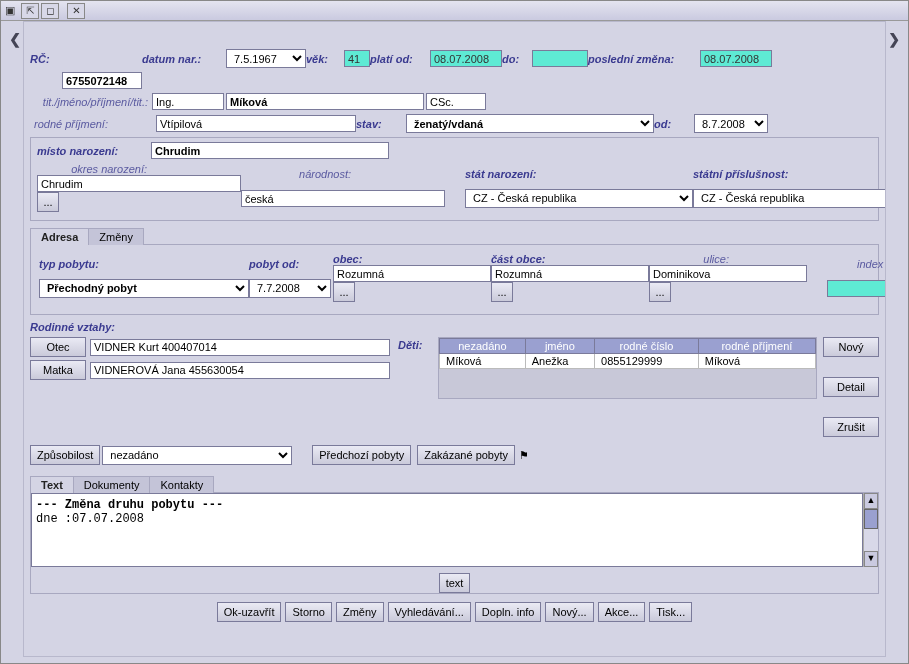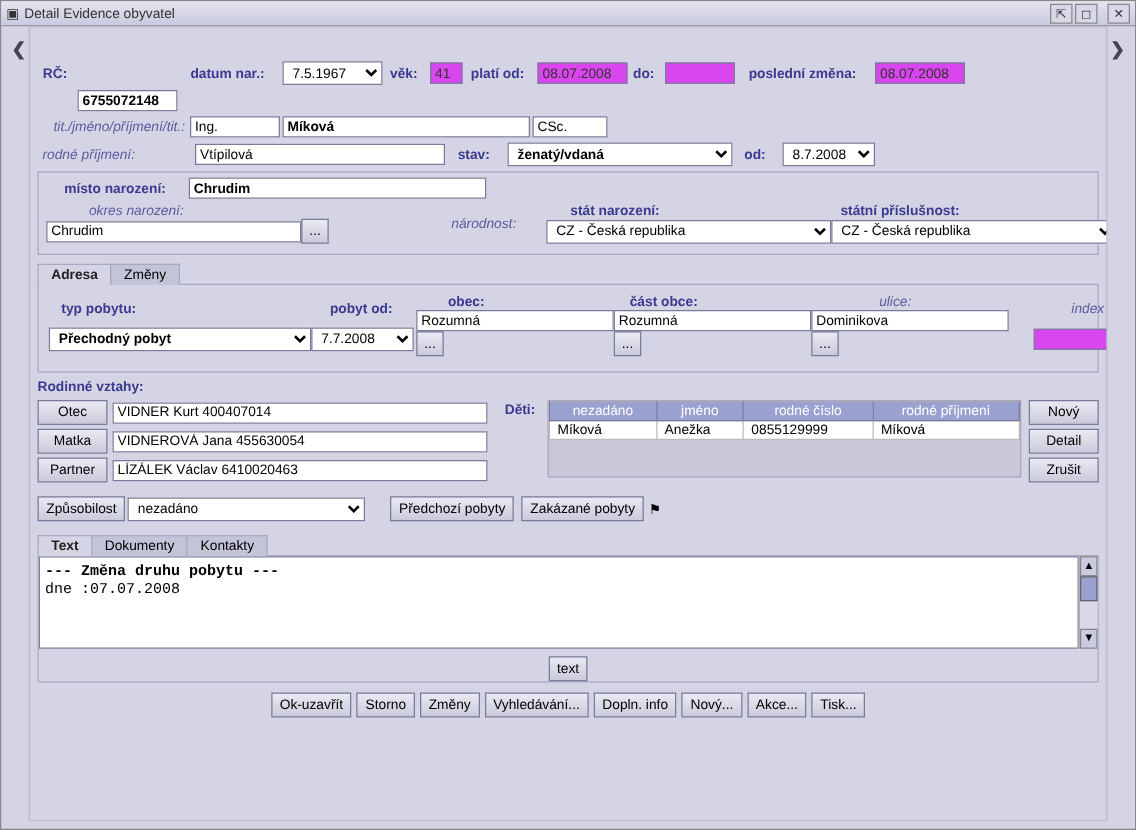--- a/index.html
+++ b/index.html
@@ -6,24 +6,24 @@
 .window{width:909px;height:664px;background:#d4d4e4;border:1px solid #888;display:flex;flex-direction:column;box-sizing:border-box}
 .titlebar{height:19px;background:linear-gradient(#e4e4f0,#cacae0);border-bottom:1px solid #999;display:flex;align-items:center;padding:0 4px;font-size:11px;color:#333}
 .titlebar .title{flex:1}
 .titlebar .tbtn{width:16px;height:14px;margin-left:2px;border:1px solid #888;background:#d8d8e8;display:flex;align-items:center;justify-content:center;font-size:10px;cursor:default}
 .body{flex:1;padding:0 6px 6px 6px;display:flex;flex-direction:column;overflow:hidden}
 .nav-left,.nav-right{width:16px;display:flex;align-items:flex-start;justify-content:center;padding-top:10px;color:#445;font-weight:bold;font-size:14px;cursor:pointer}
 .midrow{display:flex;flex:1;overflow:hidden}
 .panel{flex:1;background:#d4d4e4;border:1px solid #b8b8cc;padding:6px;display:flex;flex-direction:column;overflow:hidden}
 .row{display:flex;align-items:center;margin-bottom:4px;flex-wrap:wrap}
 .lbl{color:#5a5aa0;font-style:italic;text-align:right;padding-right:4px;white-space:nowrap}
-.lblb{color:#3a3a90;font-weight:bold;text-align:center;padding-right:4px;white-space:nowrap}
+.lblb{color:#3a3a90;font-weight:bold;font-style:italic;text-align:left;padding-right:4px;white-space:nowrap}
 input.txt,select.sel{font-family:Arial,Helvetica,sans-serif;font-size:11px;border:1px solid #7a7a9a;background:#fff;height:17px;padding:0 3px;box-sizing:border-box}
 select.sel{height:19px}
-input.ro{background:#d946ef;color:#333}
+input.ro{background:#5eead4;color:#333}
 .btn{font-family:Arial,Helvetica,sans-serif;font-size:11px;border:1px solid #7a7a9a;background:linear-gradient(#eaeaf4,#cacada);padding:1px 6px;height:20px;box-sizing:border-box;cursor:default}
 .btn.sm{width:22px;padding:0;text-align:center}
 .group{border:1px solid #a8a8c0;padding:4px 6px;margin-bottom:6px}
 .tabs{display:flex;position:relative;top:1px}
 .tab{border:1px solid #a8a8c0;border-bottom:none;padding:2px 10px;background:#c4c4d8;margin-right:-1px;font-size:11px;cursor:default}
 .tab.active{background:#d4d4e4;font-weight:bold;color:#222;z-index:1}
 .tabbody{border:1px solid #a8a8c0;background:#d4d4e4;padding:8px}
 .two-col{display:flex;gap:20px}
 .col{display:flex;flex-direction:row}
 table.kids{border-collapse:collapse;width:100%;background:#fff;font-size:11px}
@@ -39,21 +39,20 @@
 .rel-row{display:flex;align-items:center;margin-bottom:3px}
 .rel-row .btn{width:56px;margin-right:4px}
 .rel-row input{flex:1}
 </style>
 </head>
 <body>
 
 <div class="window">
   <div class="titlebar">
     <span style="margin-right:4px">▣</span>
-    <span class="title">Detail Evidence obyvatel</span>
     <span class="tbtn">⇱</span>
     <span class="tbtn">◻</span>
     <span class="tbtn" style="margin-left:8px">✕</span>
   </div>
 
   <div class="body">
     <div class="midrow">
       <div class="nav-left">❮</div>
 
       <div class="panel">
@@ -77,39 +76,40 @@
           <span class="lbl" style="width:118px">tit./jméno/příjmení/tit.:</span>
           <input class="txt" style="width: 72px;" value="Ing.">
           <input class="txt" style="width: 198px; font-weight: bold; margin-left: 2px;" value="Míková">
           <input class="txt" style="width: 60px; margin-left: 2px;" value="CSc.">
         </div>
 
         <div class="row">
           <span class="lbl" style="width:118px;text-align:left;padding-left:4px">rodné příjmení:</span>
           <input class="txt" style="width: 200px;" value="Vtípilová">
           <span class="lblb" style="width:46px">stav:</span>
-          <select class="sel" style="width:180px;font-weight:bold"><option>ženatý/vdaná</option></select>
+          <select class="sel" style="width:248px;font-weight:bold"><option>ženatý/vdaná</option></select>
           <span class="lblb" style="width:36px">od:</span>
           <select class="sel" style="width:74px"><option>8.7.2008</option></select>
         </div>
 
         <div class="group">
           <div class="row">
             <span class="lblb" style="width:110px">místo narození:</span>
             <input class="txt" style="width: 238px; font-weight: bold;" value="Chrudim">
           </div>
           <div class="two-col">
             <div class="col" style="flex:0 0 380px">
               <div class="row">
                 <span class="lbl" style="width:110px">okres narození:</span>
                 <input class="txt" style="width: 204px;" value="Chrudim">
                 <button class="btn sm">...</button>
               </div>
               <div class="row">
                 <span class="lbl" style="width:110px">národnost:</span>
+                <input class="txt" style="width: 204px;" value="česká">
               </div>
             </div>
             <div class="col" style="flex:1">
               <div class="row">
                 <span class="lblb" style="width:110px">stát narození:</span>
                 <select class="sel" style="width:228px"><option>CZ - Česká republika</option></select>
               </div>
               <div class="row">
                 <span class="lblb" style="width:110px">státní příslušnost:</span>
                 <select class="sel" style="width:228px"><option>CZ - Česká republika</option></select>
@@ -173,24 +173,20 @@
           </div>
         <div style="display:flex;gap:8px">
           <div style="flex:0 0 360px">
             <div class="rel-row">
               <button class="btn">Otec</button>
               <input class="txt" value="VIDNER Kurt 400407014" style="">
             </div>
             <div class="rel-row">
               <button class="btn">Matka</button>
               <input class="txt" value="VIDNEROVÁ Jana 455630054" style="">
-            </div>
-            <div class="rel-row">
-              <button class="btn">Partner</button>
-              <input class="txt" value="LÍZÁLEK Václav 6410020463" style="">
             </div>
           </div>
           <div style="display:flex;flex:1">
             <span class="lblb" style="width:36px;padding-top:2px">Děti:</span>
             <div class="kids-wrap">
               <table class="kids">
                 <tbody>
                     <tr>
                   <th>nezadáno</th>
                   <th>jméno</th>
@@ -199,21 +195,21 @@
                 </tr>
                 <tr>
                   <td>Míková</td>
                   <td>Anežka</td>
                   <td>0855129999</td>
                   <td>Míková</td>
                 </tr>
               </tbody>
                 </table>
             </div>
-            <div style="display:flex;flex-direction:column;gap:3px;margin-left:6px">
+            <div style="display:flex;flex-direction:column;gap:20px;margin-left:6px">
               <button class="btn" style="width:56px">Nový</button>
               <button class="btn" style="width:56px">Detail</button>
               <button class="btn" style="width:56px">Zrušit</button>
             </div>
           </div>
         </div>
 
         <div class="row" style="margin-top:8px">
           <button class="btn">Způsobilost</button>
           <select class="sel" style="width:190px;margin-left:2px"><option>nezadáno</option></select>

